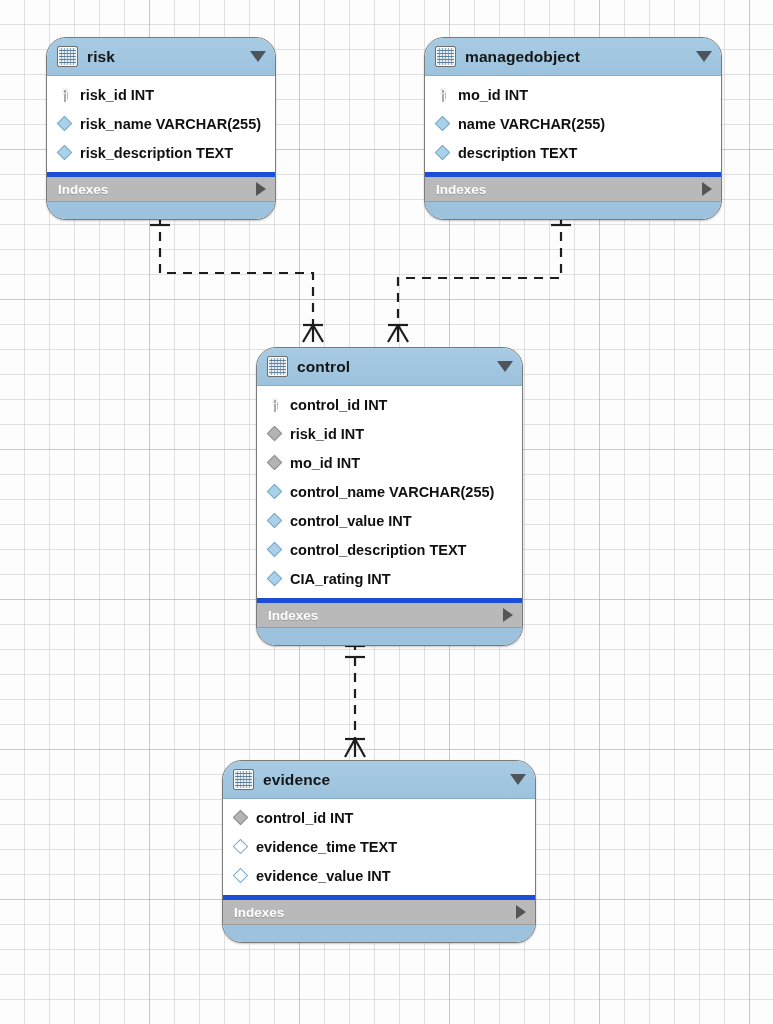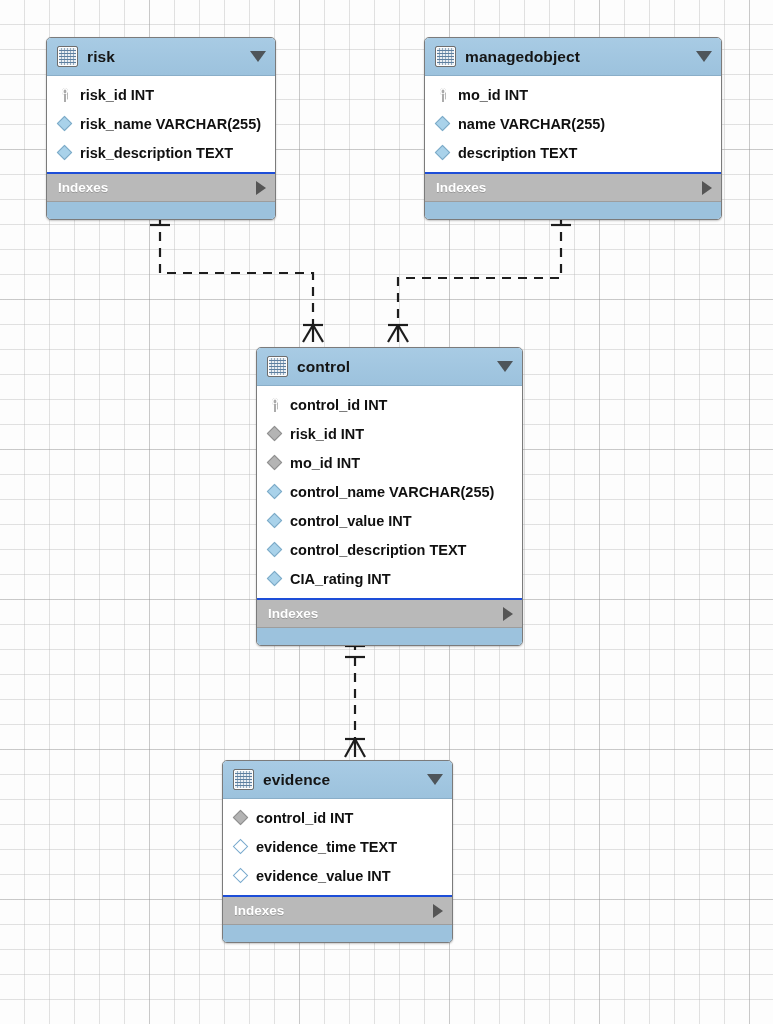--- a/index.html
+++ b/index.html
@@ -53,21 +53,21 @@
     stroke: #1d1d1d;
     stroke-width: 2.2;
     fill: none;
     stroke-linecap: butt;
   }
 
   
   .table-node {
     position: absolute;
     border: 1px solid #7b7b7b;
-    border-radius: 5px;
+    border-radius: 20px;
     background: #ffffff;
     box-sizing: border-box;
     box-shadow: 0 1px 2px rgba(0,0,0,0.22);
     overflow: hidden;
   }
 
   .tbl-header {
     height: 38px;
     background: linear-gradient(to bottom, #a8cbe4 0%, #9cc2dd 100%);
     border-bottom: 1px solid #8aaec8;
@@ -177,21 +177,21 @@
     transform: rotate(45deg);
   }
   .field-name {
     font-size: 14.5px;
     color: #101010;
   }
 
   .tbl-indexes {
     height: 30px;
     background: #b9b9b9;
-    border-top: 2px solid #1d4ed8;
+    border-top: 5px solid #1d4ed8;
     border-bottom: 1px solid #9d9d9d;
     display: flex;
     align-items: center;
     padding: 0 9px 0 11px;
     box-sizing: border-box;
   }
   .idx-label {
     font-size: 13.5px;
     font-weight: bold;
     color: #ffffff;
@@ -353,21 +353,21 @@
         <span class="field-name">CIA_rating INT</span>
       </div>
     </div>
     <div class="tbl-indexes">
       <span class="idx-label">Indexes</span>
       <span class="expand-arrow"></span>
     </div>
     <div class="tbl-footer"></div>
   </div>
 
-  <div class="table-node" style="left:222px; top:760px; width:231px;">
+  <div class="table-node" style="left:222px; top:760px; width:314px;">
     <div class="tbl-header">
       <span class="tbl-icon"></span>
       <span class="tbl-title">evidence</span>
       <span class="collapse-arrow"></span>
     </div>
     <div class="tbl-fields">
       <div class="field-row">
         <span class="field-icon ico-fk"></span>
         <span class="field-name">control_id INT</span>
       </div>

